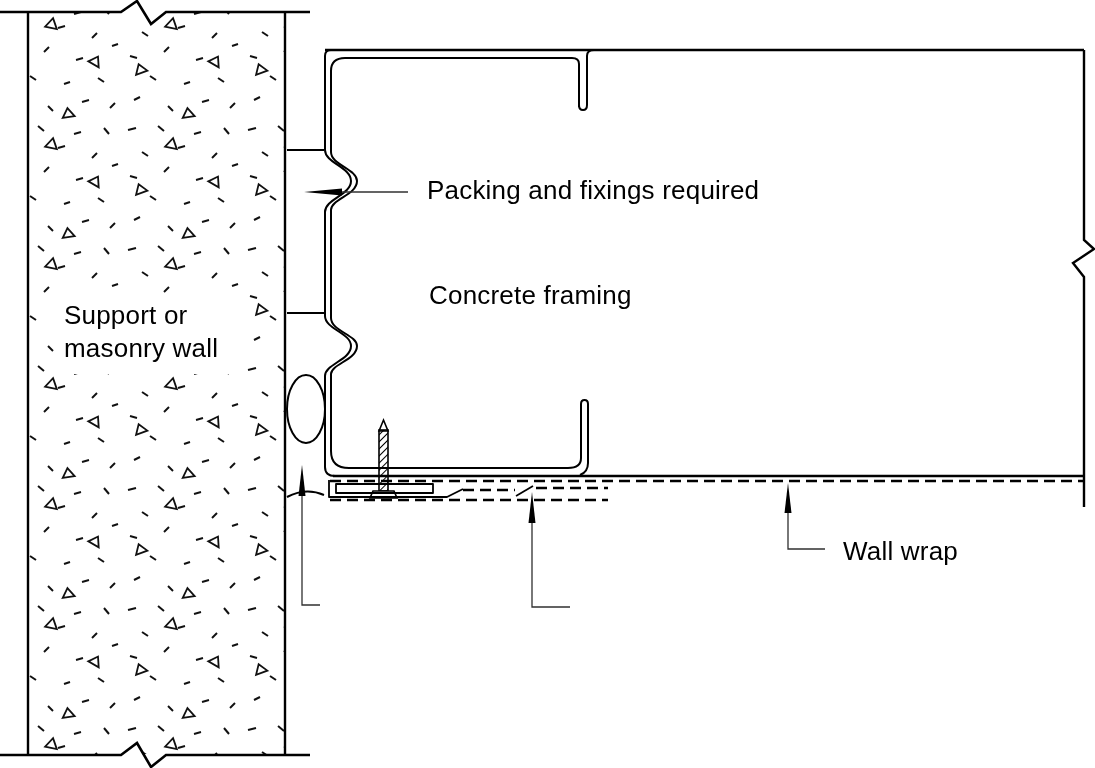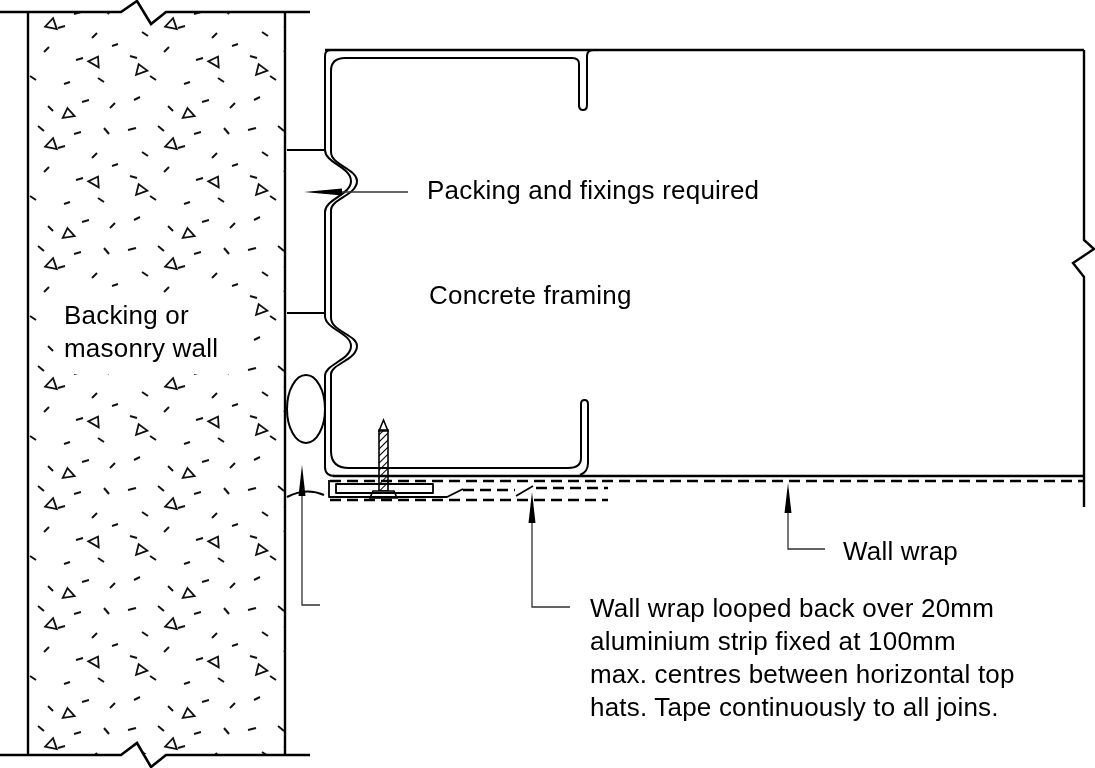--- a/index.html
+++ b/index.html
@@ -138,20 +138,16 @@
     <g fill="#000" stroke="none">
       <polygon points="304,192 342,188.5 342,195.5"></polygon>
       <polygon points="788,483 784.5,513 791.5,513"></polygon>
       <polygon points="532,492 528.5,523 535.5,523"></polygon>
       <polygon points="302,465 298.5,496 305.5,496"></polygon>
     </g>
   </svg>
 
   <div class="label lbl-packing">Packing and fixings required</div>
   <div class="label lbl-support">Concrete framing</div>
-  <div class="label lbl-concrete">Backing or
+  <div class="label lbl-concrete">Support or
 masonry wall</div>
   <div class="label lbl-wallwrap">Wall wrap</div>
-  <div class="label lbl-looped">Wall wrap looped back over 20mm
-aluminium strip fixed at 100mm
-max. centres between horizontal top
-hats. Tape continuously to all joins.</div>
 </div>
 
 </body></html>

